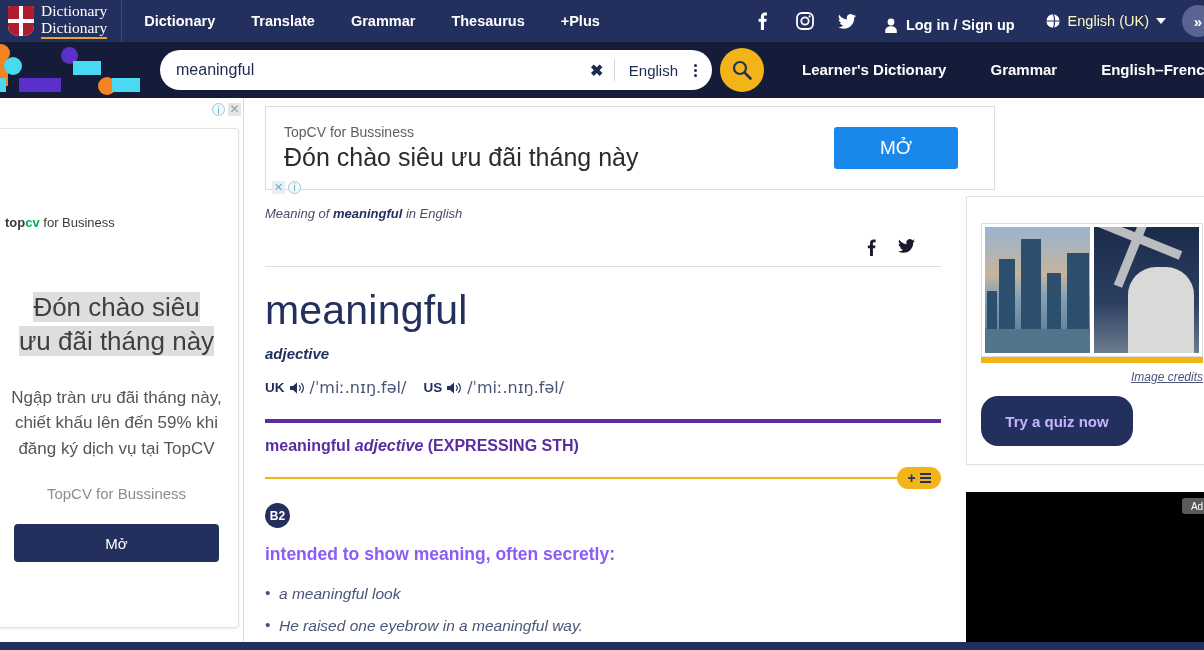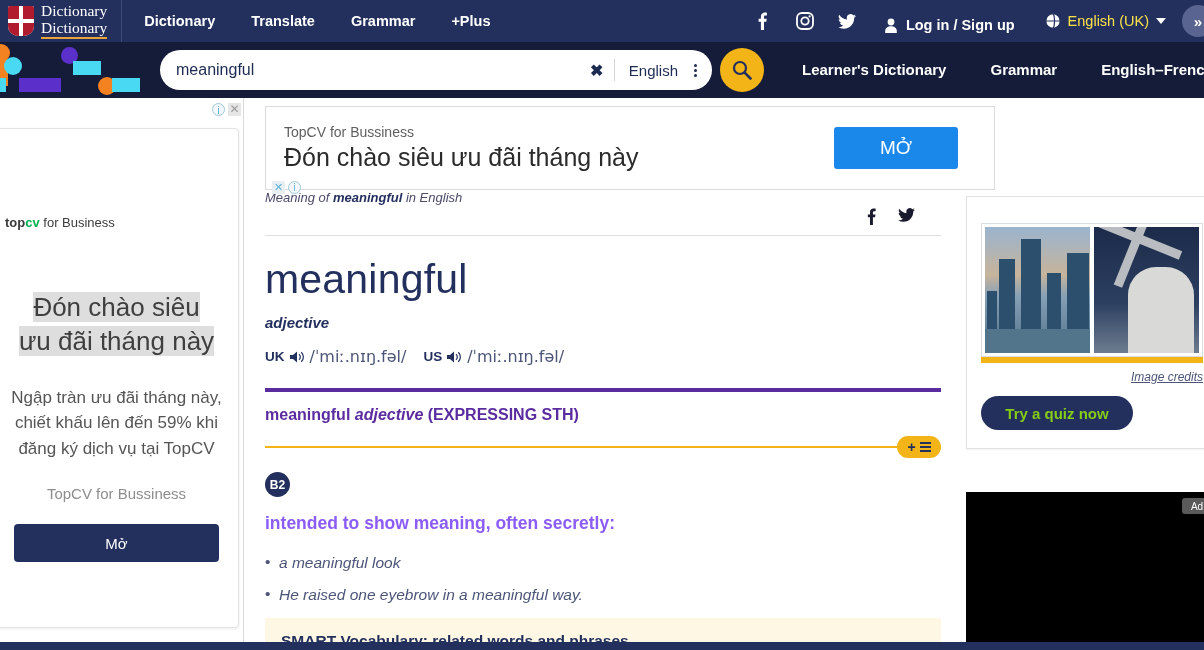--- a/index.html
+++ b/index.html
@@ -58,21 +58,21 @@
   }
   .soc { width: 42px; text-align: center; color:#fff; cursor:pointer; }
   .soc svg { vertical-align: middle; }
   .loginbtn {
     display: flex; align-items: flex-end; gap: 8px; color: #fff;
     font-size: 14.5px; font-weight: bold; padding: 0 16px; cursor: pointer;
     white-space: nowrap;
     margin-top: 8px;
   }
   .langbtn {
-    display: flex; align-items: center; gap: 7px; color: #fde047;
+    display: flex; align-items: center; gap: 7px; color: #fef9c3;
     font-size: 14.5px; padding: 0 14px; cursor: pointer; white-space: nowrap;
   }
   .avatar-partial {
     position: absolute; right: -14px; top: 5px;
     width: 32px; height: 32px; border-radius: 50%;
     background: #5a6490; color: #fff; font-size: 15px; font-weight: bold;
     display: flex; align-items: center; justify-content: center;
   }
   .chev { width: 0; height: 0; border-left: 5px solid transparent;
           border-right: 5px solid transparent; border-top: 6px solid #fff; }
@@ -176,21 +176,21 @@
   .topad .adbtn {
     width: 124px; height: 42px; background: #1a87ea; color: #fff;
     font-size: 19px; display: flex; align-items: center; justify-content: center;
     border-radius: 3px; cursor: pointer; margin-right: 18px;
   }
   .topad .ftr { position: absolute; left: 6px; bottom: -5px; display: flex; gap: 3px; align-items:center; }
   .topad .ftr .xc { width:13px;height:13px;font-size:11px;line-height:12px;text-align:center;color:#5bb5d6;background:#e8eef1;cursor:pointer;}
   .topad .ftr .ic { width:13px;height:13px;font-size:10px;line-height:12px;text-align:center;color:#5bb5d6;border:1px solid #9cc9da;border-radius:50%;cursor:pointer;background:#f4f8fa;}
 
   .breadline {
-    margin-top: 0; display: flex; align-items: flex-start; width: 676px;
+    margin-top: 16px; display: flex; align-items: flex-start; width: 676px; flex-direction: column;
   }
   .breadcrumb { font-size: 13px; color: #4a4a6a; font-style: italic; }
   .breadcrumb b { font-style: italic; font-weight: bold; color:#23305e;}
   .sharers { margin-left: auto; display: flex; gap: 22px; padding-top: 18px; padding-right: 26px;}
   .sharers .s { cursor: pointer; }
 
   .hrline { width: 676px; height: 1px; background: #dededf; margin-top: 6px; }
 
   .headword {
     font-size: 41px; color: #23305e; font-weight: normal; margin-top: 20px;
@@ -250,21 +250,21 @@
   .qimg.mill { background: linear-gradient(#1c2b4a 0%, #2c3f60 60%, #6d7d90 100%); }
   .qimg.mill .body {
     position:absolute; left:34px; bottom:0; width:66px; height:86px;
     background:#d9d9d7; border-radius: 28px 28px 0 0;
   }
   .qimg.mill .blade { position:absolute; background:#b9bcc0; transform-origin: center;}
   .amberbar { height: 6px; background: #f2b416; margin-top: 0px; }
   .credits { margin-top: 7px; text-align: right; font-size: 12px; color:#4c5578;
              text-decoration: underline; font-style: italic; cursor:pointer; }
   .quizcta {
-    margin-top: 12px; width: 152px; height: 34px; background: #23305e; color: #84cc16;
+    margin-top: 12px; width: 152px; height: 50px; background: #23305e; color: #c4b5fd;
     font-size: 15px; font-weight: bold; border-radius: 17px;
     display: flex; align-items: center; justify-content: center; cursor: pointer;
   }
   .videobox {
     position: absolute; left: 0; top: 394px; width: 252px; height: 156px; background: #000;
   }
   .videobox .adtag {
     position: absolute; right: 6px; top: 6px; width: 30px; height: 16px;
     background: rgba(120,120,120,.75); border-radius: 3px 0 0 3px;
     color:#fff; font-size:10px; display:flex; align-items:center; justify-content:center;
@@ -291,20 +291,21 @@
       </div>
       <div class="brandtext">
         <div>Dictionary</div>
         <div class="l2">Dictionary</div>
       </div>
     </div>
     <div class="navlinks">
       <div class="navlink">Dictionary</div>
       <div class="navlink">Translate</div>
       <div class="navlink">Grammar</div>
+      <div class="navlink">Thesaurus</div>
       <div class="navlink">+Plus</div>
     </div>
     <div class="navright">
       <div class="soc">
         <svg width="9" height="18" viewBox="0 0 9 18">
             <path fill="#fff" d="M6 18V9.8h2.3l.4-3H6V4.9c0-.9.2-1.5 1.5-1.5h1.4V.7C8.6.7 7.7.6 6.6.6 4.4.6 2.9 2 2.9 4.5v2.3H.6v3h2.3V18z"></path>
           </svg>
       </div>
       <div class="soc">
         <svg width="18" height="18" viewBox="0 0 18 18">

